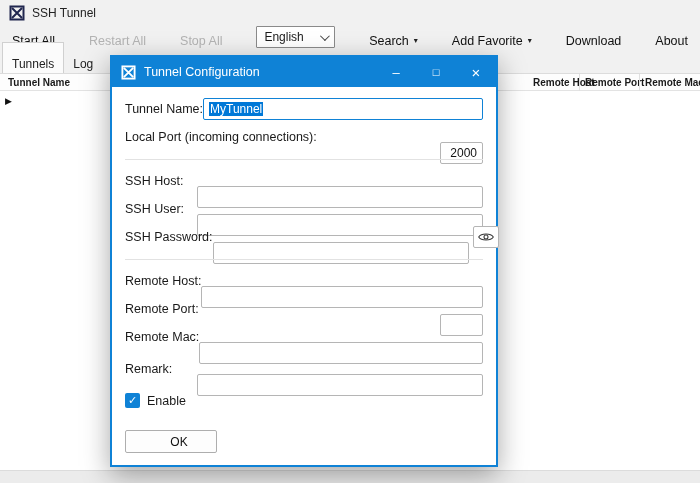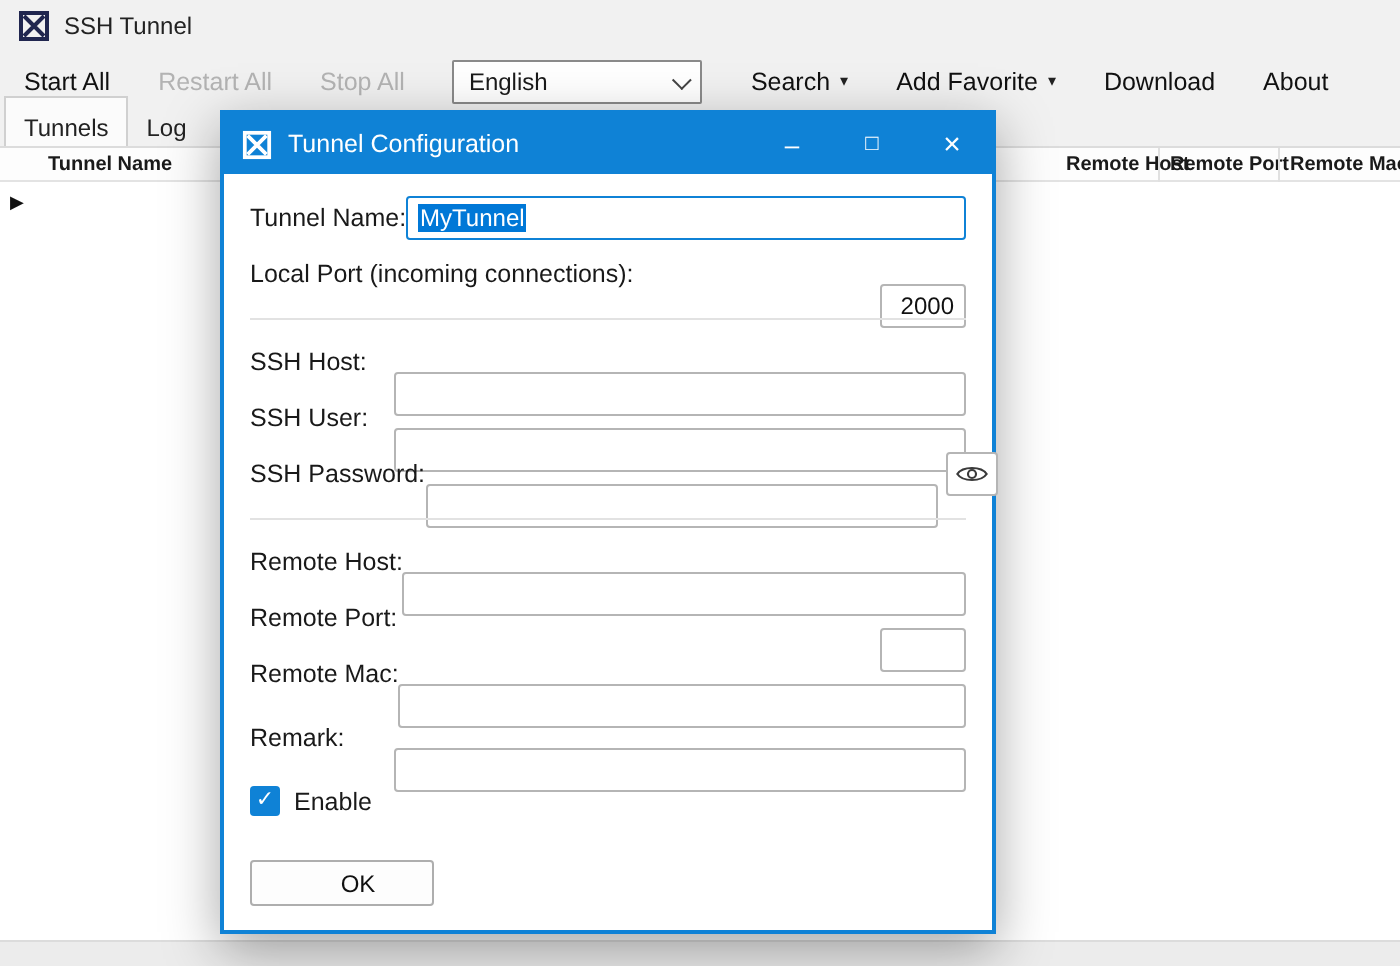--- a/index.html
+++ b/index.html
@@ -17,23 +17,23 @@
   .titlebar {
     height: 26px;
     display: flex; align-items: center; gap: 7px;
     padding: 0 9px;
     background: #f1f1f1;
   }
   .titlebar .app-title { font-size: 12px; color: #222; }
 
   .toolbar {
     height: 30px;
-    display: flex; align-items: center;
+    display: flex; 
     padding: 0 12px;
-    gap: 24px;
+    gap: 34px;
   }
   .tbtn {
     background: none; border: none; font: inherit; font-size: 12.5px;
     color: #111; cursor: default; white-space: nowrap;
   }
   .tbtn.disabled { color: #b3b3b3; }
   .menu-btn { display: flex; align-items: center; gap: 5px; }
   .caret { font-size: 8px; color: #222; line-height: 1; }
 
   .combo {
@@ -47,21 +47,21 @@
     border-right: 1.4px solid #444; border-bottom: 1.4px solid #444;
     transform: rotate(45deg) translateY(-2px);
   }
 
   .tabs {
     display: flex; align-items: flex-end;
     height: 18px; padding-left: 2px;
     background: #f1f1f1;
     border-bottom: 1px solid #dcdcdc;
   }
-  .tab { padding: 8px 9px 2px; font-size: 12px; color: #222; }
+  .tab { padding: 14px 9px 2px; font-size: 12px; color: #222; }
   .tab.active {
     background: #fbfbfb;
     border: 1px solid #d0d0d0; border-bottom: none;
   }
 
   .grid {
     position: absolute; left: 0; right: 0; top: 74px; bottom: 13px;
     background: #fff;
   }
   .grid-header {
@@ -189,21 +189,21 @@
   <button class="tbtn">About</button>
 </div>
 
 <div class="tabs">
   <div class="tab active">Tunnels</div>
   <div class="tab">Log</div>
 </div>
 
 <div class="grid">
   <div class="grid-header">
-    <span class="col" style="left:24px">Tunnel Name</span>
+    <span class="col" style="left:8px">Tunnel Name</span>
     <span class="col" style="left:533px">Remote Host</span>
     <span class="col" style="left:585px">Remote Port</span>
     <span class="col" style="left:645px">Remote Mac</span>
     <span class="vline" style="left:579px"></span>
     <span class="vline" style="left:639px"></span>
   </div>
   <span class="row-indicator">▶</span>
 </div>
 
 <div class="statusbar"></div>

